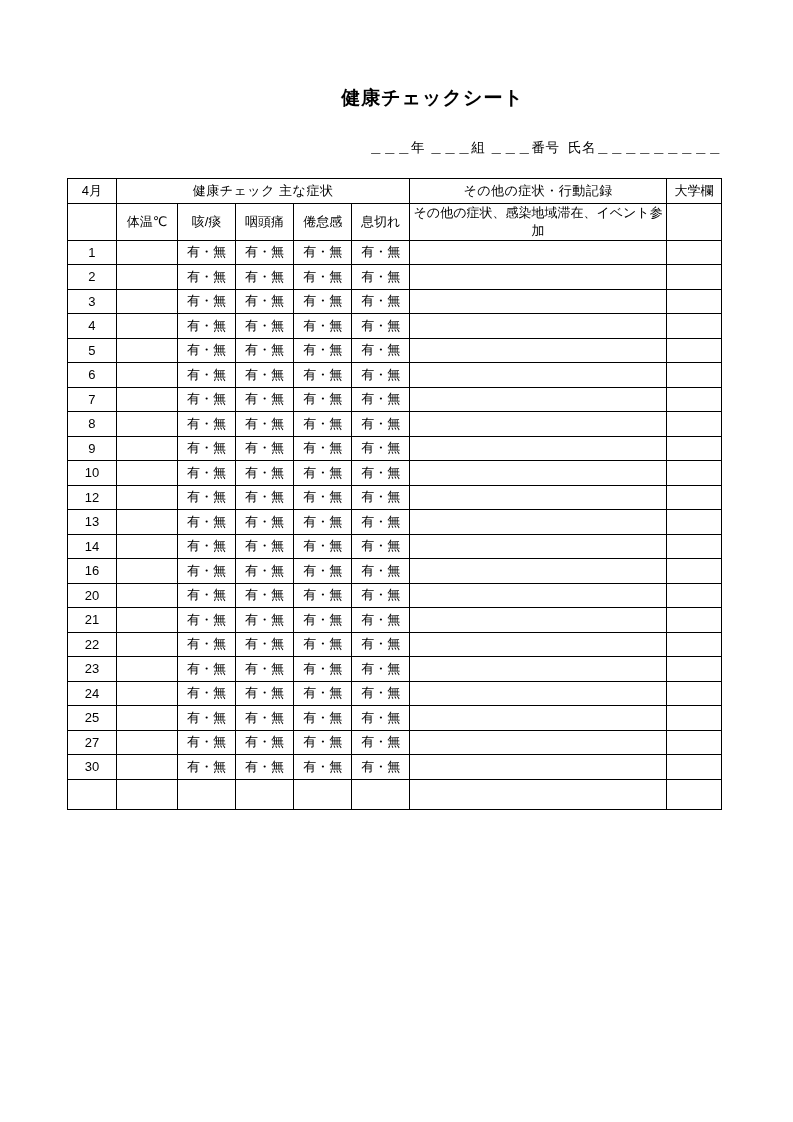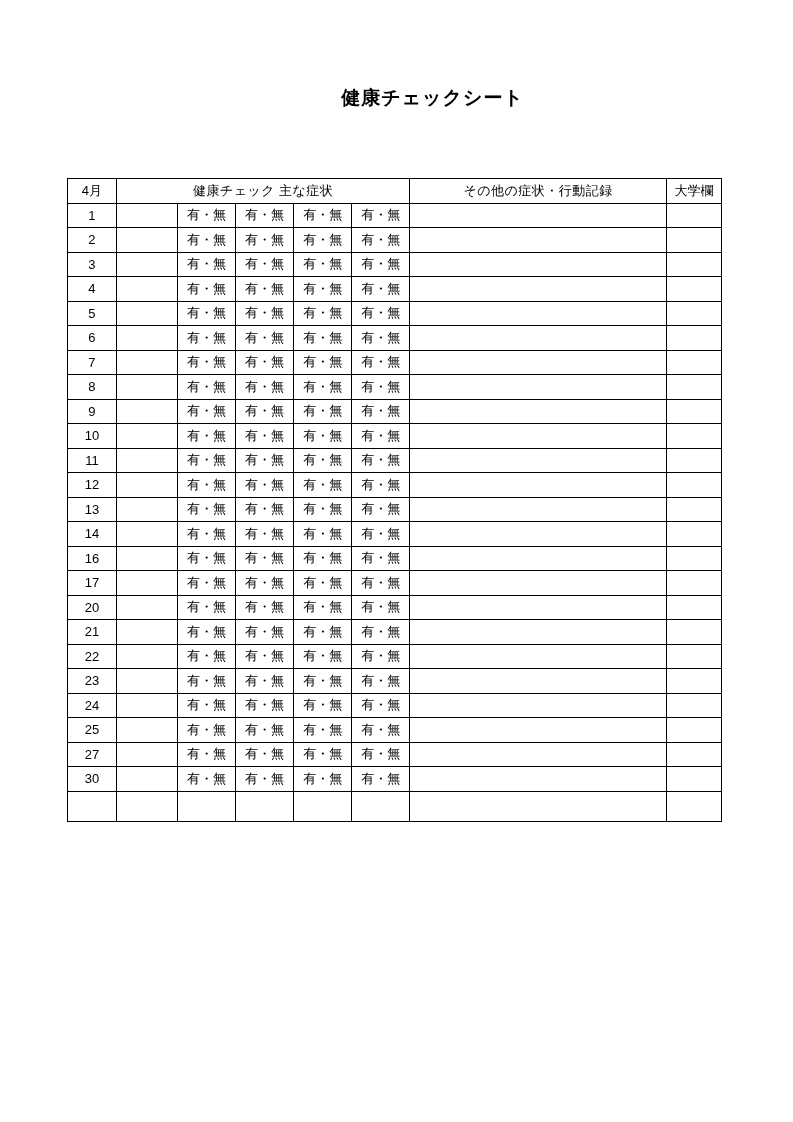--- a/index.html
+++ b/index.html
@@ -78,21 +78,20 @@
   col.c-other    { width: 252px; }
   col.c-univ     { width: 54px; }
 
   .hdr-month {
     font-weight: bold;
     font-size: 14px;
   }
   .hdr-group {
     font-size: 14px;
     letter-spacing: 0.5px;
-    font-family: Liberation Serif, serif;
   }
   .hdr-univ {
     font-size: 10px;
     letter-spacing: 0px;
   }
   .hdr-sub {
     font-size: 13px;
     font-weight: normal;
     letter-spacing: 0px;
   }
@@ -113,39 +112,50 @@
   .blank-cell { }
   .tail-row td { height: 30px; }
 </style>
 </head>
 <body>
 
 <div class="page">
 
   <div class="doc-title">健康チェックシート</div>
 
+  <div class="identity-line">＿＿＿年 ＿＿＿組 ＿＿＿番号  氏名＿＿＿＿＿＿＿＿＿</div>
 
   <table class="sheet-table">
     <colgroup>
       <col class="c-day">
       <col class="c-temp">
       <col class="c-sym">
       <col class="c-sym">
       <col class="c-sym">
       <col class="c-sym">
       <col class="c-other">
       <col class="c-univ">
     </colgroup>
     <thead>
       <tr>
         <th class="hdr-month">4月</th>
         <th class="hdr-group" colspan="5">健康チェック 主な症状</th>
         <th class="hdr-group">その他の症状・行動記録</th>
         <th class="hdr-univ">大学欄</th>
       </tr>
+      <tr>
+        <th class="hdr-sub"></th>
+        <th class="hdr-sub">体温℃</th>
+        <th class="hdr-sub">咳/痰</th>
+        <th class="hdr-sub">咽頭痛</th>
+        <th class="hdr-sub">倦怠感</th>
+        <th class="hdr-sub">息切れ</th>
+        <th class="hdr-other-note">その他の症状、感染地域滞在、イベント参加</th>
+        <th class="hdr-sub"></th>
+      </tr>
     </thead>
     <tbody id="table-body">
         <tr>
           <td class="day-cell">1</td>
           <td class="blank-cell"></td>
           <td class="yn-cell">有・無</td>
           <td class="yn-cell">有・無</td>
           <td class="yn-cell">有・無</td>
           <td class="yn-cell">有・無</td>
           <td class="blank-cell"></td>
@@ -235,30 +245,20 @@
           <td class="day-cell">10</td>
           <td class="blank-cell"></td>
           <td class="yn-cell">有・無</td>
           <td class="yn-cell">有・無</td>
           <td class="yn-cell">有・無</td>
           <td class="yn-cell">有・無</td>
           <td class="blank-cell"></td>
           <td class="blank-cell"></td>
         </tr>
         <tr>
-          <td class="day-cell">11</td>
-          <td class="blank-cell"></td>
-          <td class="yn-cell">有・無</td>
-          <td class="yn-cell">有・無</td>
-          <td class="yn-cell">有・無</td>
-          <td class="yn-cell">有・無</td>
-          <td class="blank-cell"></td>
-          <td class="blank-cell"></td>
-        </tr>
-        <tr>
           <td class="day-cell">12</td>
           <td class="blank-cell"></td>
           <td class="yn-cell">有・無</td>
           <td class="yn-cell">有・無</td>
           <td class="yn-cell">有・無</td>
           <td class="yn-cell">有・無</td>
           <td class="blank-cell"></td>
           <td class="blank-cell"></td>
         </tr>
         <tr>
@@ -276,30 +276,20 @@
           <td class="blank-cell"></td>
           <td class="yn-cell">有・無</td>
           <td class="yn-cell">有・無</td>
           <td class="yn-cell">有・無</td>
           <td class="yn-cell">有・無</td>
           <td class="blank-cell"></td>
           <td class="blank-cell"></td>
         </tr>
         <tr>
           <td class="day-cell">16</td>
-          <td class="blank-cell"></td>
-          <td class="yn-cell">有・無</td>
-          <td class="yn-cell">有・無</td>
-          <td class="yn-cell">有・無</td>
-          <td class="yn-cell">有・無</td>
-          <td class="blank-cell"></td>
-          <td class="blank-cell"></td>
-        </tr>
-        <tr>
-          <td class="day-cell">17</td>
           <td class="blank-cell"></td>
           <td class="yn-cell">有・無</td>
           <td class="yn-cell">有・無</td>
           <td class="yn-cell">有・無</td>
           <td class="yn-cell">有・無</td>
           <td class="blank-cell"></td>
           <td class="blank-cell"></td>
         </tr>
         <tr>
           <td class="day-cell">20</td>

